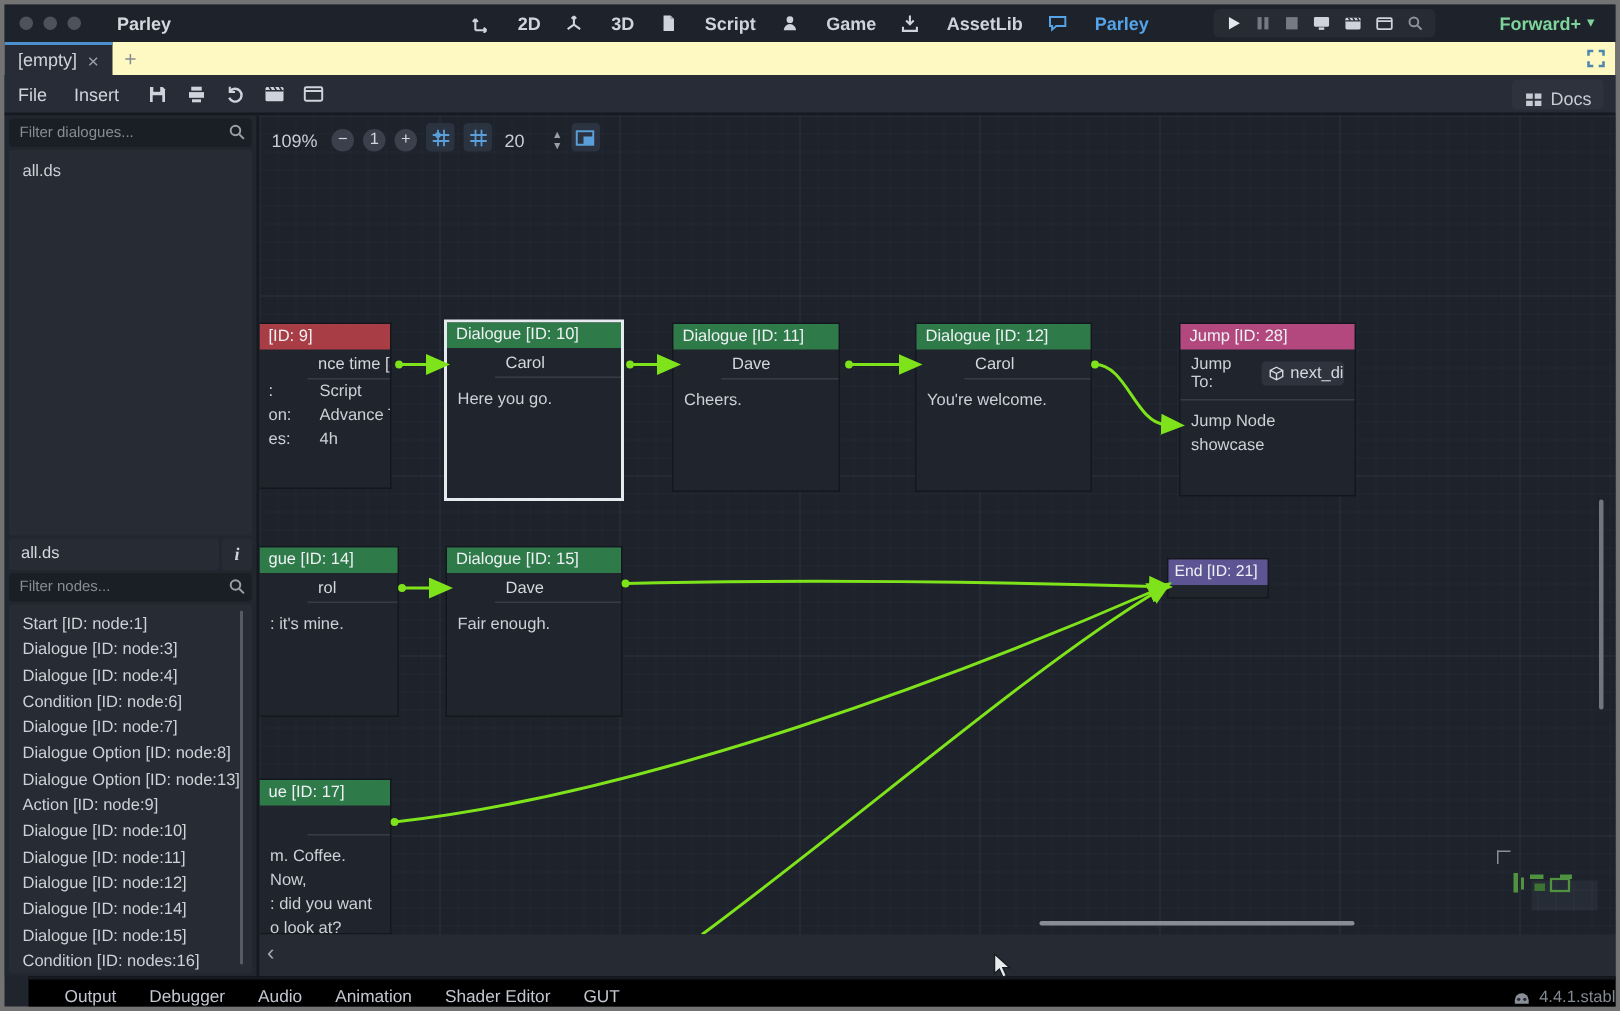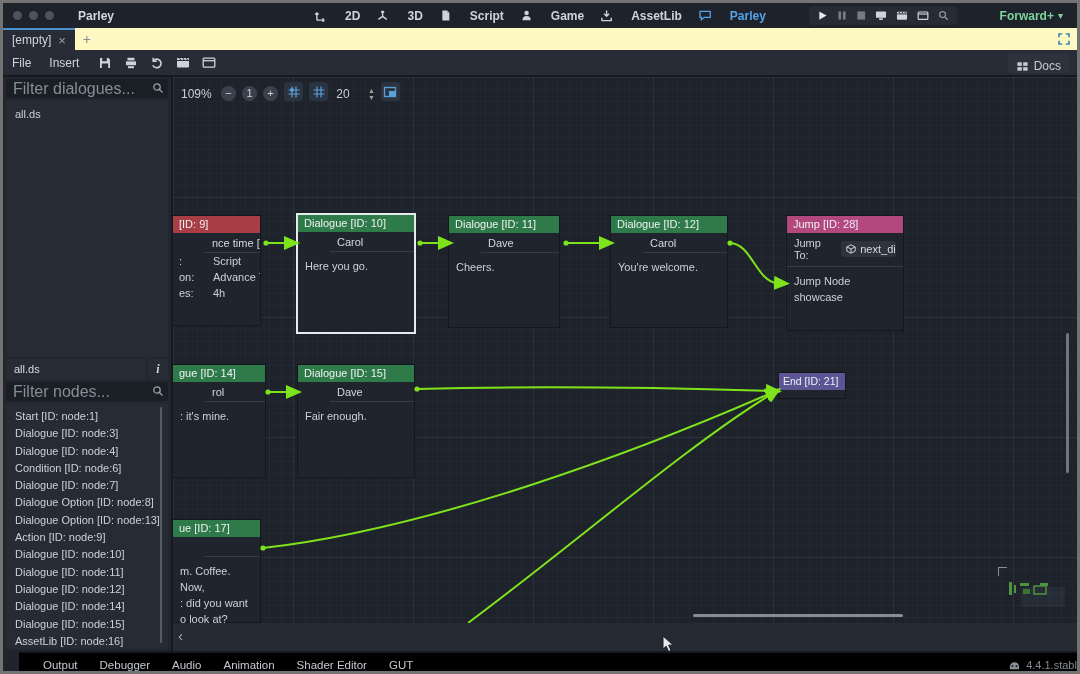--- a/index.html
+++ b/index.html
@@ -29,21 +29,21 @@
   
   .toolbar { position:absolute; left:0; top:47px; width:100%; height:27px; background:#272c36; display:flex; align-items:center; border-bottom:2px solid #161a20; }
   .tb-menu { padding:0 9px; color:#cfd4dc; }
   .tb-icons { display:flex; align-items:center; gap:12px; margin-left:10px; }
   .docs-btn { position:absolute; right:8px; top:3px; height:20px; background:#2d323d; border-radius:3px; display:flex; align-items:flex-end; gap:5px; padding:0 8px; color:#c6cbd3; }
 
   
   .main { position:absolute; left:0; top:74px; width:1080px; height:574px; }
   .sidebar { position:absolute; left:0; top:0; width:170px; height:574px; background:#21262f; border-right:2px solid #161a20; }
   .searchbox { position:relative; margin:2px 3px; height:19px; background:#1a1e25; border-radius:3px; }
-  .searchbox input { width:100%; height:100%; background:transparent; border:none; outline:none; color:#aeb4bc; font-family:inherit; font-size:16px; padding:0 20px 0 7px; }
+  .searchbox input { width:100%; height:100%; background:transparent; border:none; outline:none; color:#aeb4bc; font-family:inherit; font-size:10px; padding:0 20px 0 7px; }
   .searchbox input::placeholder { color:#878d95; }
   .searchbox .mag { position:absolute; right:4px; top:3px; }
   .panel-list { margin:0 3px; background:#262b34; border-radius:2px; }
   .dialogues-list { height:257px; padding-top:6px; }
   .list-item { height:17px; line-height:17px; padding-left:9px; font-size:11px; color:#ccd1d8; white-space:nowrap; }
   .file-header { margin:2px 3px 0 3px; height:21px; display:flex; gap:2px; }
   .file-header .fname { flex:1; background:#262b34; border-radius:2px; line-height:21px; padding-left:8px; font-size:11px; color:#d6dae0; }
   .file-header .info-btn { width:20px; background:#262b34; border-radius:2px; text-align:center; line-height:21px; font-weight:bold; font-style:italic; font-family:"Liberation Serif",serif; color:#cfd4dc; }
   .nodes-list { position:relative; height:246px; padding-top:5px; overflow:hidden; }
   .nodes-list .list-item { height:17.3px; line-height:17.3px; }
@@ -310,21 +310,21 @@
         <div class="list-item">Condition [ID: node:6]</div>
         <div class="list-item">Dialogue [ID: node:7]</div>
         <div class="list-item">Dialogue Option [ID: node:8]</div>
         <div class="list-item">Dialogue Option [ID: node:13]</div>
         <div class="list-item">Action [ID: node:9]</div>
         <div class="list-item">Dialogue [ID: node:10]</div>
         <div class="list-item">Dialogue [ID: node:11]</div>
         <div class="list-item">Dialogue [ID: node:12]</div>
         <div class="list-item">Dialogue [ID: node:14]</div>
         <div class="list-item">Dialogue [ID: node:15]</div>
-        <div class="list-item">AssetLib [ID: node:16]</div>
+        <div class="list-item">Condition [ID: nodes:16]</div>
         <div class="nl-scroll"></div>
       </div>
     </div>
 
     <div class="graph">
 
       <div class="zoombar">
         <span class="zoom-label">109%</span>
         <span class="zbtn">−</span>
         <span class="zbtn">1</span>

